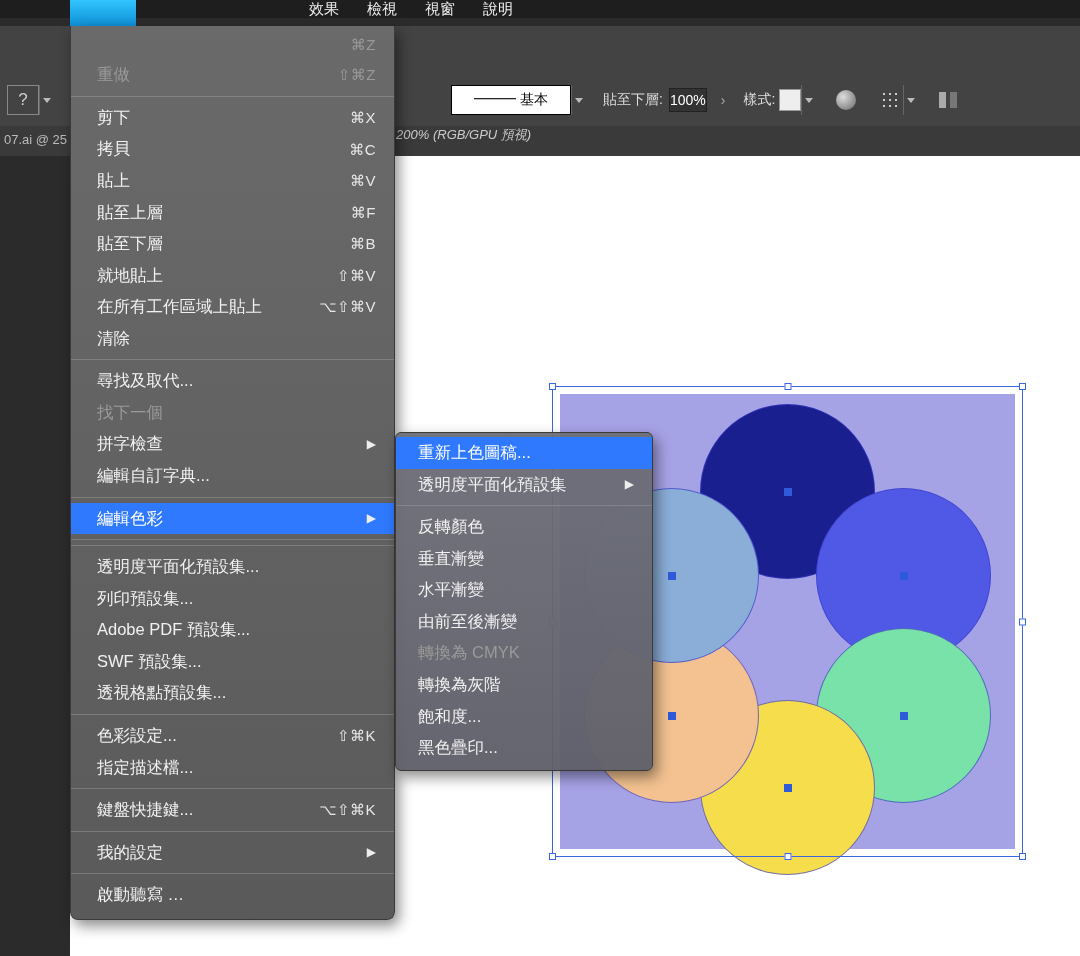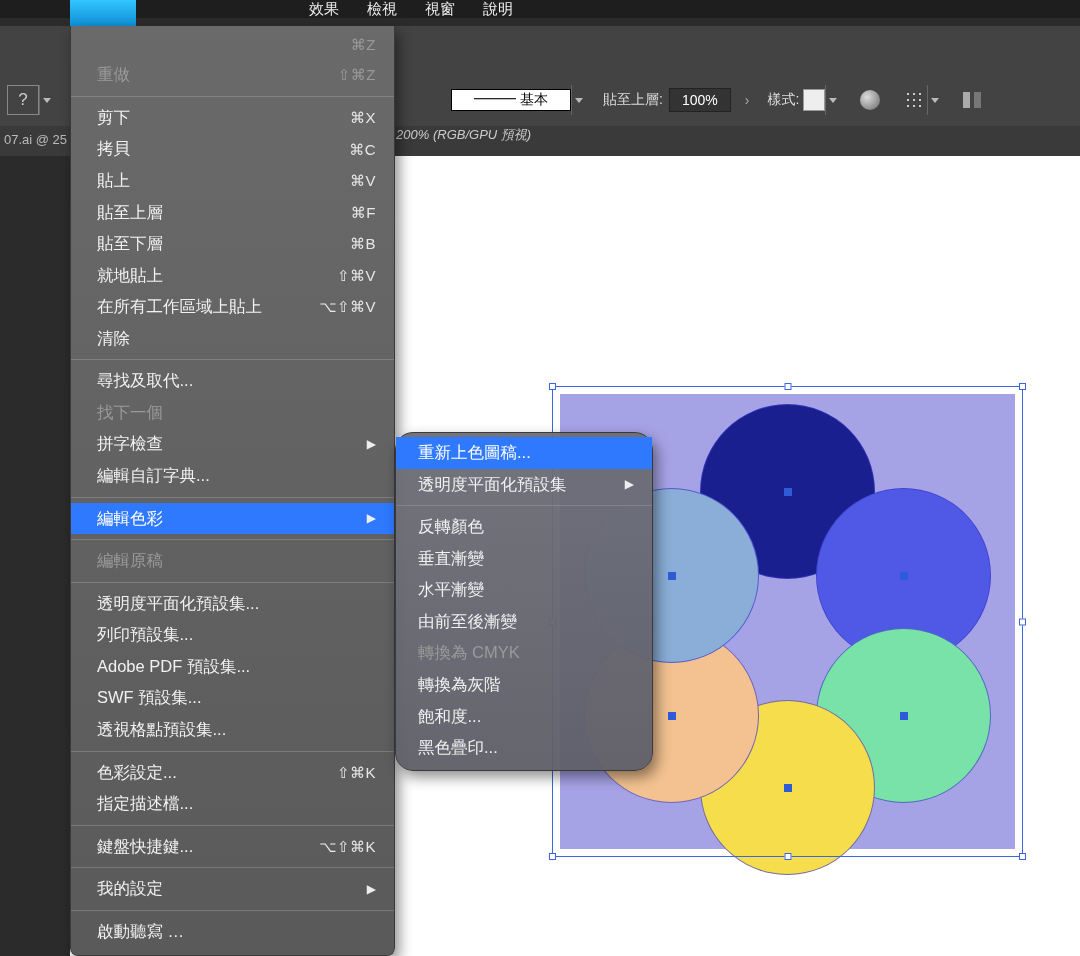--- a/index.html
+++ b/index.html
@@ -11,23 +11,23 @@
   .menubar .item { padding: 4px 14px; cursor: default; }
   .menubar .highlight-tab { position: absolute; left: 70px; top: 0; width: 66px; height: 26px; background: linear-gradient(#31c5ff,#0f8fd6); }
 
   
   .darkband { position: absolute; top: 26px; left: 0; right: 0; height: 100px; background: #434343; }
   .optionsbar { position: absolute; top: 82px; left: 0; right: 0; height: 36px; background: #434343; display: flex; align-items: center; color: #ddd; font-size: 14px; }
   .leftpad { width: 5px; }
   .qbox { width: 32px; height: 30px; border: 1px solid #888; margin-left: 2px; display:flex; align-items:center; justify-content:center; color:#ccc; font-size:17px; }
   .dd { width: 14px; height: 30px; border-left: 1px solid #666; display:flex; align-items:center; justify-content:center; }
   .dd::after { content:""; border-left:4px solid transparent; border-right:4px solid transparent; border-top:5px solid #bbb; }
-  .stroke-swatch { margin-left: 398px; width: 120px; height: 22px; background: #fff; color:#000; display:flex; align-items:center; justify-content:center; font-size:14px; border:1px solid #000; }
+  .stroke-swatch { margin-left: 398px; width: 120px; height: 30px; background: #fff; color:#000; display:flex; align-items:center; justify-content:center; font-size:14px; border:1px solid #000; }
   .opt-label { margin-left: 18px; }
-  .opt-val { margin-left: 6px; background:#333; color:#fff; padding:3px 12px; border:1px solid #222; }
+  .opt-val { margin-left: 6px; background:#333; color:#fff; padding:3px 0; border:1px solid #222; }
   .chev { margin-left: 14px; color:#aaa; font-size:14px; }
   .style-swatch { margin-left: 4px; width:22px; height:22px; background:#eee; border:1px solid #999; }
   .iconbtn { width:26px; height:26px; margin-left:18px; display:flex; align-items:center; justify-content:center; color:#bbb; }
   .globe { width:20px; height:20px; border-radius:50%; background: radial-gradient(circle at 35% 35%, #ddd, #666); }
   .dots { width:18px; height:18px; background:
       radial-gradient(circle, #ccc 1.3px, transparent 1.5px) 0 0/6px 6px; }
   .align { width:18px; height:16px; position:relative; }
   .align::before { content:""; position:absolute; left:0; top:0; width:7px; height:16px; background:#aaa; }
   .align::after  { content:""; position:absolute; right:0; top:0; width:7px; height:16px; background:#777; }
 
@@ -49,21 +49,21 @@
   .menu { position:absolute; left:70px; top:26px; width:325px; background: linear-gradient(#6a6a6a,#5a5a5a); border:1px solid #3a3a3a; border-top:none; box-shadow: 4px 6px 14px rgba(0,0,0,.45); border-bottom-left-radius:8px; border-bottom-right-radius:8px; padding: 4px 0 8px; }
   .menu .row { display:flex; align-items:center; justify-content:space-between; padding: 3px 18px 3px 26px; color:#f1f1f1; font-size:16.5px; line-height:1.55; }
   .menu .row.disabled { color:#9a9a9a; }
   .menu .row.highlight { background:#2f79ff; color:#fff;text-align:center; }
   .menu .row .sc { color:#e7e7e7; font-size:15px; letter-spacing:.5px; }
   .menu .row.disabled .sc { color:#9a9a9a; }
   .menu .row .arrow { font-size:12px; color:#eee; }
   .menu hr { border:none; border-top:1px solid rgba(255,255,255,.18); margin:5px 0; }
 
   
-  .submenu { position:absolute; left:395px; top:432px; width:258px; background: linear-gradient(rgba(110,110,120,.96),rgba(95,95,105,.96)); border:1px solid #3a3a3a; box-shadow: 4px 6px 14px rgba(0,0,0,.45); border-radius:18px; padding:4px 0 6px; }
+  .submenu { position:absolute; left:395px; top:432px; width:258px; background: linear-gradient(rgba(110,110,120,.96),rgba(95,95,105,.96)); border:1px solid #3a3a3a; box-shadow: 4px 6px 14px rgba(0,0,0,.45); border-radius:6px; padding:4px 0 6px; }
   .submenu .row { display:flex; align-items:center; justify-content:space-between; padding: 3px 18px 3px 22px; color:#f1f1f1; font-size:16.5px; line-height:1.55; }
   .submenu .row.disabled { color:#9a9a9a; }
   .submenu .row.highlight { background:#2f79ff; color:#fff; }
   .submenu .row .arrow { font-size:12px; color:#eee; }
   .submenu hr { border:none; border-top:1px solid rgba(255,255,255,.15); margin:5px 0; }
 </style>
 </head>
 <body>
 
 <div class="menubar">
@@ -78,21 +78,21 @@
 <div class="darkband"></div>
 
 <div class="optionsbar">
   <div class="leftpad"></div>
   <div class="qbox">?</div>
   <div class="dd"></div>
 
   <div class="stroke-swatch">━━━  基本</div>
   <div class="dd"></div>
 
-  <span class="opt-label">貼至上層:</span>
+  <span class="opt-label">貼至下層:</span>
   <span class="opt-val">100%</span>
 
   <span class="chev">›</span>
 
   <span class="opt-label">樣式:</span>
   <div class="style-swatch"></div>
   <div class="dd"></div>
 
   <div class="iconbtn">
       <div class="globe"></div>
@@ -196,23 +196,20 @@
     </div>
     <div class="row">
       <span>編輯自訂字典...</span>
     </div>
     <hr>
     <div class="row highlight">
       <span>編輯色彩</span>
       <span class="arrow">▶</span>
     </div>
     <hr>
-    <div class="row disabled">
-      <span>編輯原稿</span>
-    </div>
     <hr>
     <div class="row">
       <span>透明度平面化預設集...</span>
     </div>
     <div class="row">
       <span>列印預設集...</span>
     </div>
     <div class="row">
       <span>Adobe PDF 預設集...</span>
     </div>

